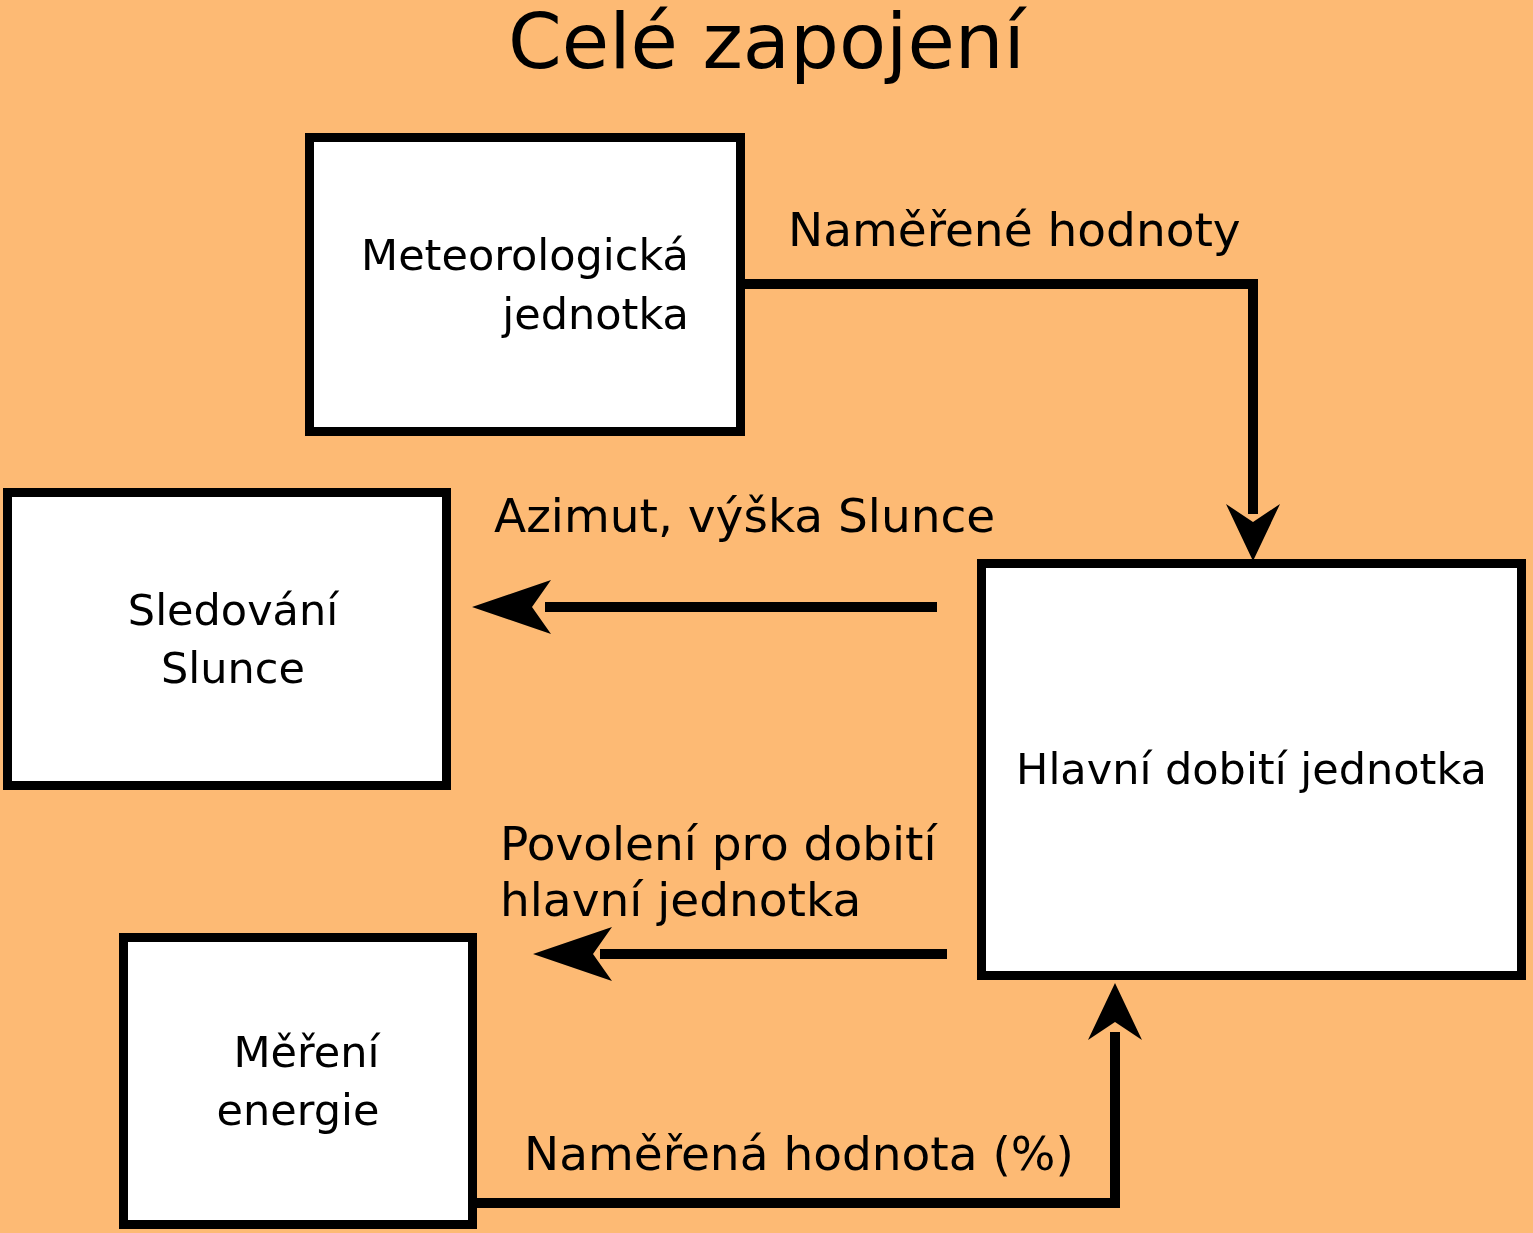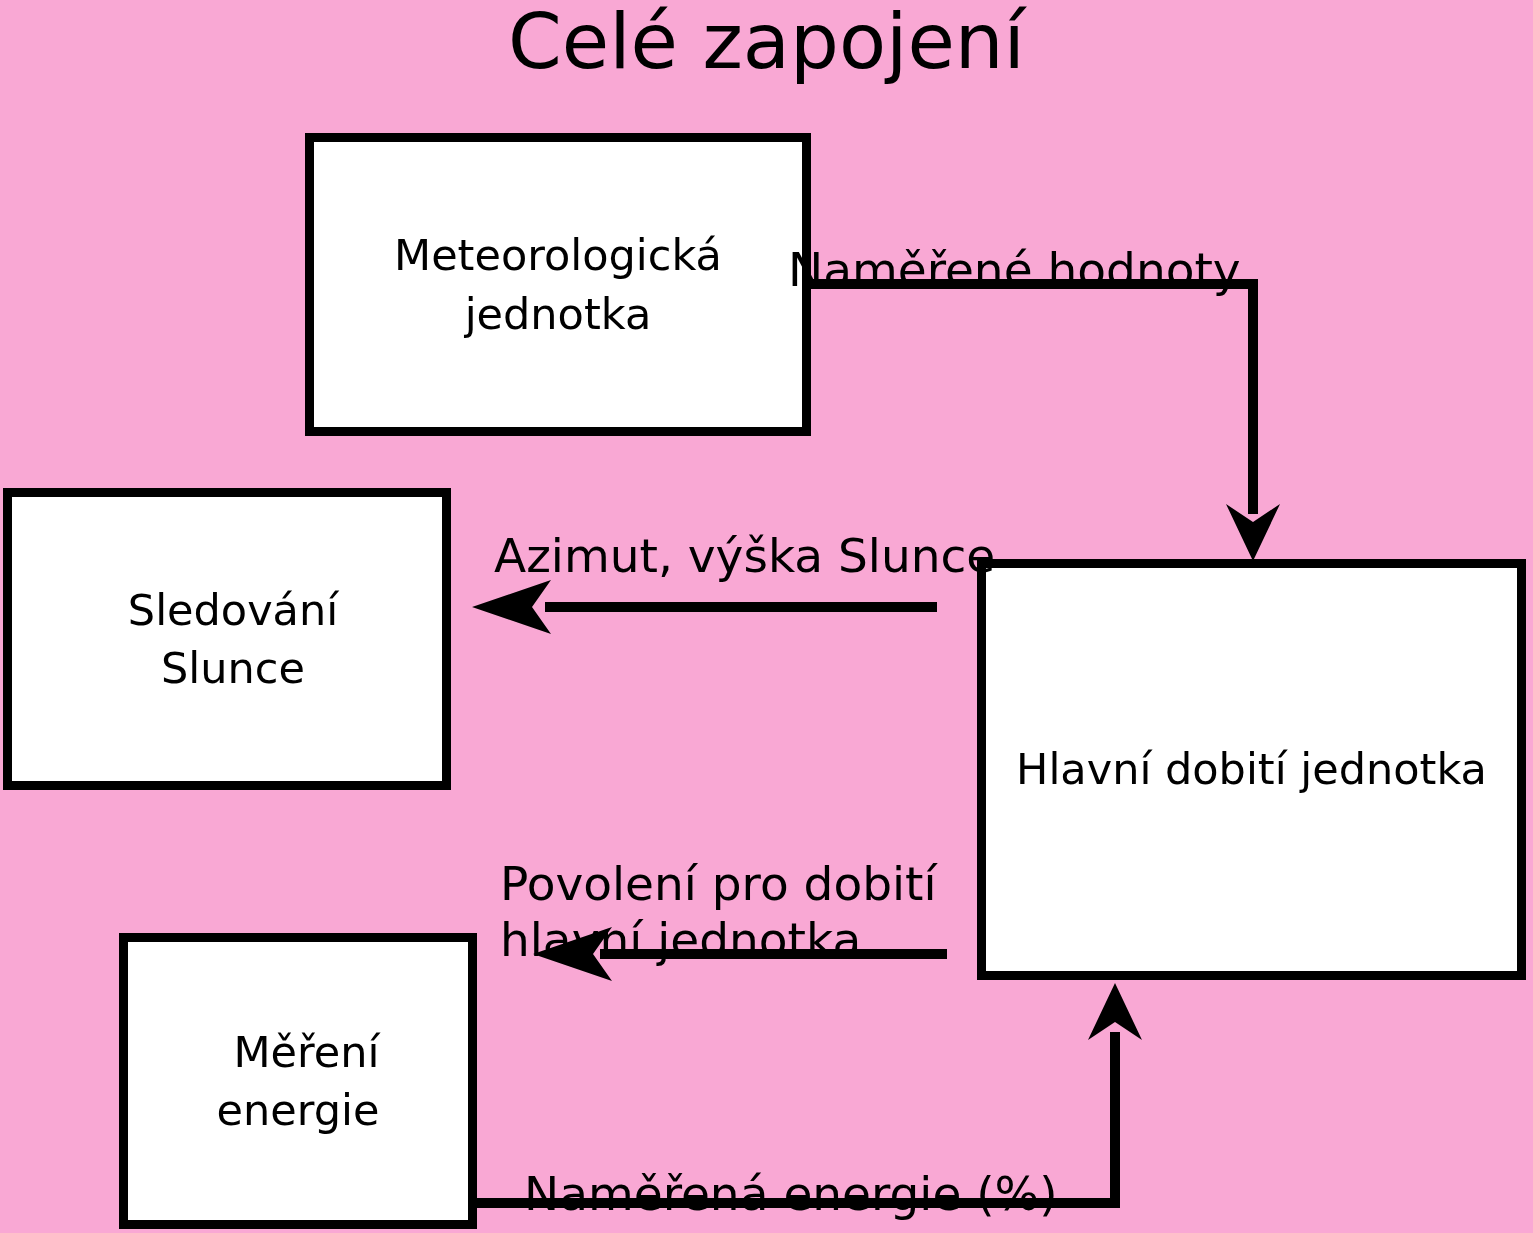--- a/index.html
+++ b/index.html
@@ -4,21 +4,21 @@
 <style>
   html, body {
     margin: 0;
     padding: 0;
     background: #ffffff;
   }
   #stage {
     position: relative;
     width: 1533px;
     height: 1233px;
-    background: #f9a8d4;
+    background: #fdba74;
     color: #000000;
     font-family: "DejaVu Sans", "Liberation Sans", sans-serif;
     overflow: hidden;
   }
   .diagram-title {
     position: absolute;
     left: 0;
     top: -6px;
     width: 100%;
     text-align: center;
@@ -34,30 +34,29 @@
     display: flex;
     align-items: center;
     justify-content: center;
     text-align: center;
   }
   .node-label {
     font-size: 43px;
     line-height: 1.35;
     white-space: pre-line;
   }
-  #node-meteo    { left: 305px; top: 133px;  width: 506px; height: 303px; }
+  #node-meteo    { left: 305px; top: 133px;  width: 440px; height: 303px; text-align: right; }
   #node-sun      { left: 3px;   top: 488px;  width: 448px; height: 302px; padding-left: 12px; }
   #node-energy   { left: 119px; top: 933px;  width: 358px; height: 296px; text-align: right; }
   #node-control  { left: 977px; top: 559px;  width: 549px; height: 421px; }
   .edge-label {
     position: absolute;
     font-size: 47px;
     line-height: 1.2;
     white-space: pre-line;
-    margin-top: 40px;
   }
   #edge-label-measured-values   { left: 788px; top: 202px; }
   #edge-label-azimuth           { left: 494px; top: 488px; }
   #edge-label-charge-permission { left: 500px; top: 816px; }
   #edge-label-percentage        { left: 524px; top: 1126px; }
   #connector-layer {
     position: absolute;
     left: 0;
     top: 0;
     width: 1533px;
@@ -121,15 +120,15 @@
     <span class="node-label">Hlavní dobití jednotka</span>
   </div>
 
   <div class="edge-label" id="edge-label-measured-values">Naměřené hodnoty</div>
 
   <div class="edge-label" id="edge-label-azimuth">Azimut, výška Slunce</div>
 
   <div class="edge-label" id="edge-label-charge-permission">Povolení pro dobití
 hlavní jednotka</div>
 
-  <div class="edge-label" id="edge-label-percentage">Naměřená energie (%)</div>
+  <div class="edge-label" id="edge-label-percentage">Naměřená hodnota (%)</div>
 
 </div>
 
 </body></html>

